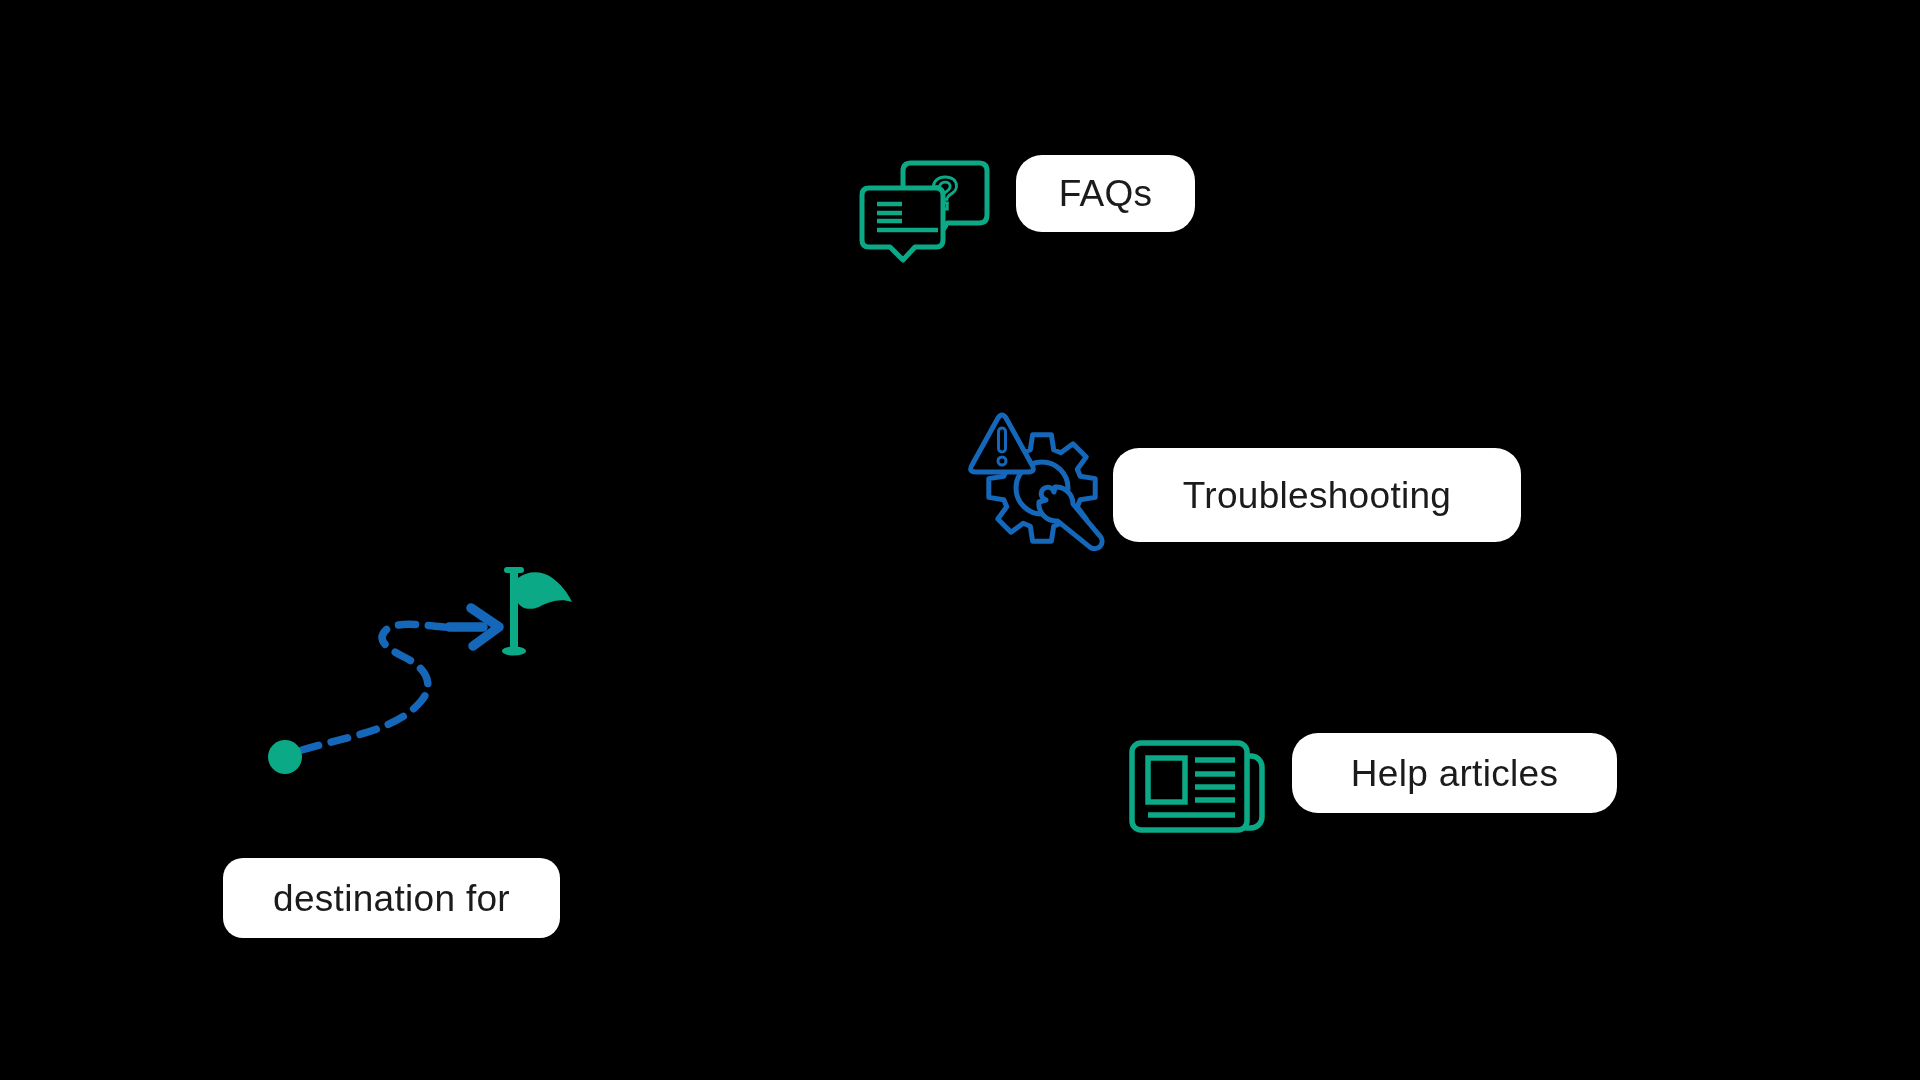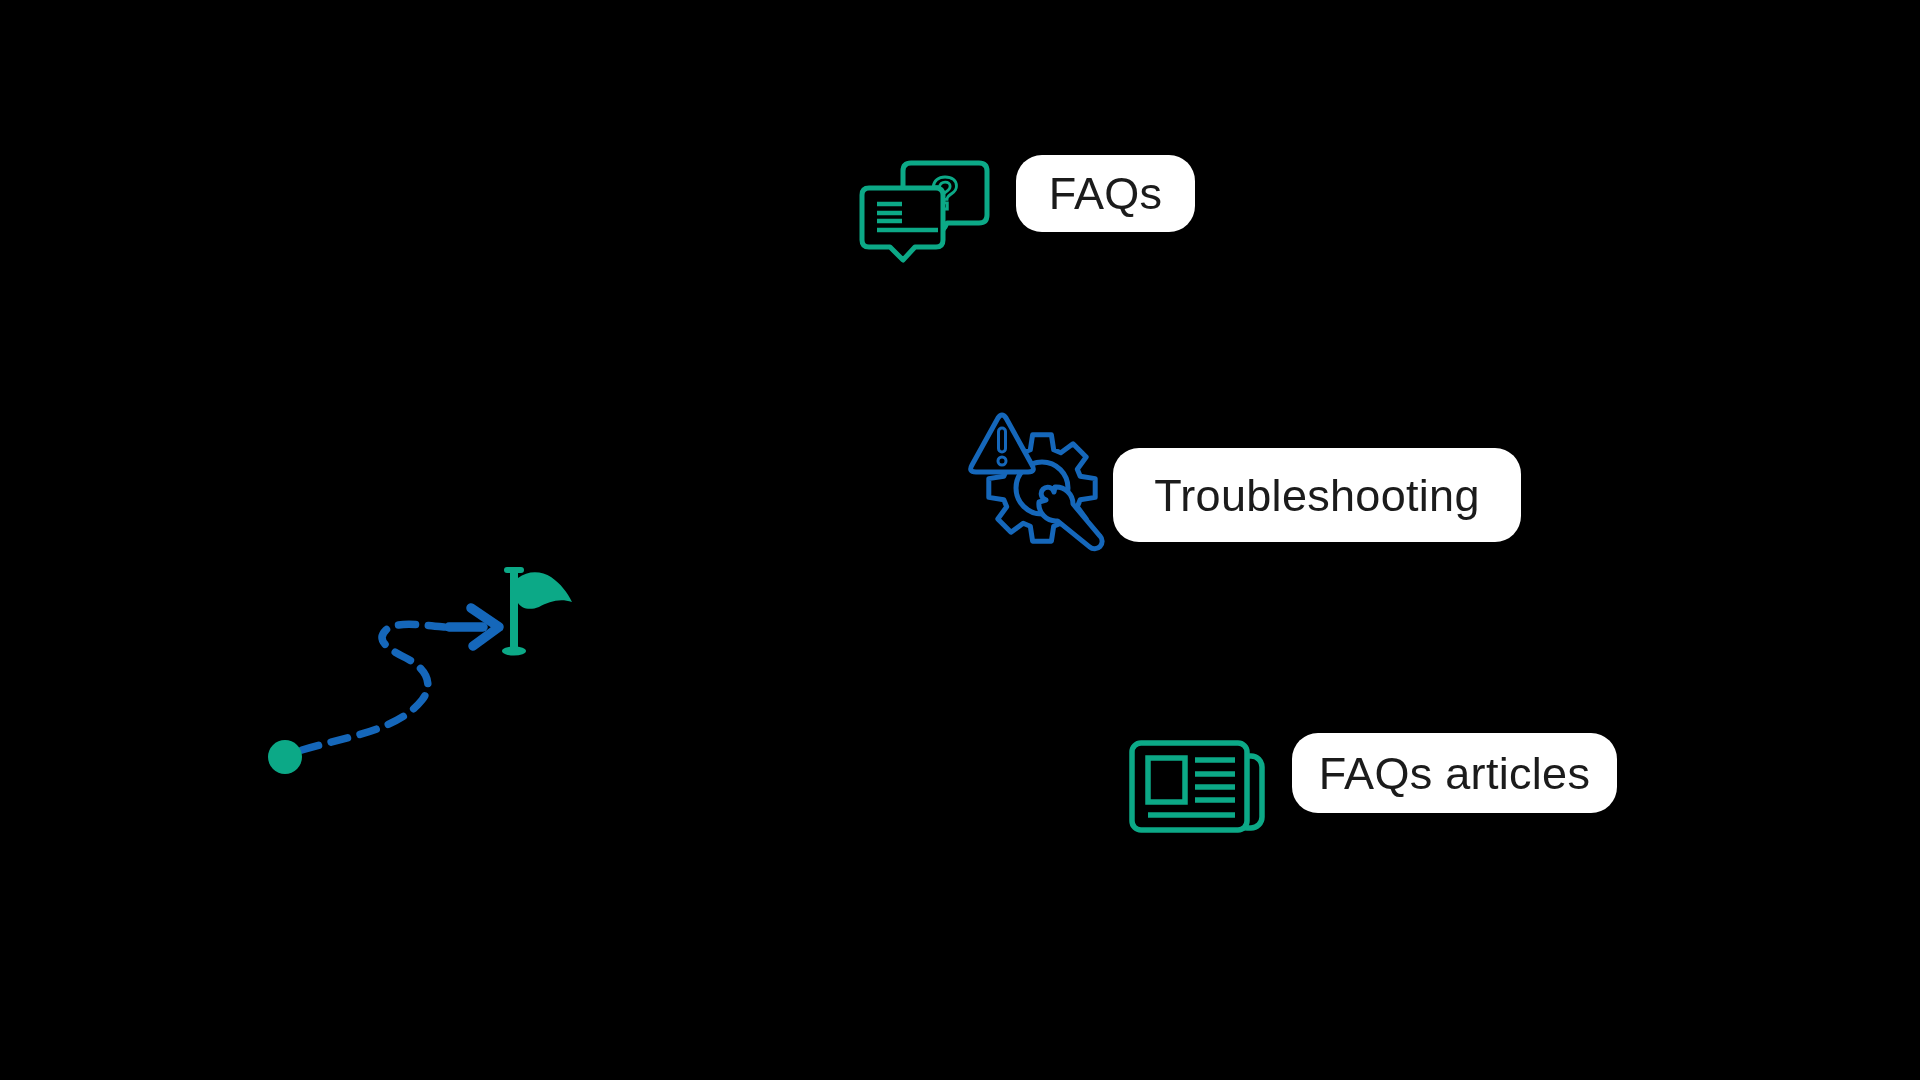--- a/index.html
+++ b/index.html
@@ -9,21 +9,21 @@
     background:var(--bg,#000);
     overflow:hidden;
     font-family:"Liberation Sans", sans-serif;
   }
   .icon-svg{position:absolute;display:block;}
   .pill{
     position:absolute;
     background:var(--label-bg,#fff);
     color:var(--label-text,#1b1b1b);
     display:flex;align-items:center;justify-content:center;
-    font-size:45px;line-height:1;letter-spacing:.3px;
+    font-size:37px;line-height:1;letter-spacing:.3px;
     border-radius:26px;
     white-space:nowrap;
   }
   .pill.caption{border-radius:20px;}
   
   .gs{stroke:var(--green);fill:none;}
   .gf{fill:var(--green);stroke:none;}
   .gsb{stroke:var(--green);fill:#000;}
   .bs{stroke:var(--blue);fill:none;}
   .bsb{stroke:var(--blue);fill:#000;}
@@ -89,32 +89,35 @@
     <g class="gs" stroke-width="5.5">
       <line x1="67" y1="20" x2="107" y2="20"></line>
       <line x1="67" y1="34" x2="107" y2="34"></line>
       <line x1="67" y1="47" x2="107" y2="47"></line>
       <line x1="67" y1="60" x2="107" y2="60"></line>
       <line x1="20" y1="75" x2="107" y2="75"></line>
     </g>
   </svg>
 
   <div class="pill" style="left:1292px;top:733px;width:325px;height:80px">
-    <span>FAQs articles</span>
+    <span>Help articles</span>
   </div>
 
   <svg class="icon-svg" style="left:250px;top:540px" width="340" height="240" viewBox="0 0 340 240">
     <path class="bs" stroke-width="7.5" stroke-linecap="round" stroke-dasharray="17 13" d="M 52 210 C 100 196 148 190 172 160 C 183 146 179 130 156 118 C 136 108 126 100 136 90 C 144 82 166 84 194 87"></path>
     <g class="bs" stroke-width="9.5" stroke-linecap="round" stroke-linejoin="round">
       <line x1="199" y1="87" x2="233" y2="87"></line>
       <path d="M 221 68 L 249 87 L 223 106"></path>
     </g>
     <circle class="gf" cx="35" cy="217" r="17"></circle>
     <g>
       <line class="gs" stroke-width="8" x1="264" y1="32" x2="264" y2="110"></line>
       <line class="gs" stroke-width="6" stroke-linecap="round" x1="257" y1="30" x2="271" y2="30"></line>
       <ellipse class="gf" cx="264" cy="111" rx="12" ry="4.5"></ellipse>
       <path class="gf" d="M 268 38 C 278 30 292 31 301 37 C 311 44 317 52 322 62 C 309 58 299 62 289 67 C 279 71 271 68 268 63 Z"></path>
     </g>
   </svg>
 
+  <div class="pill caption" style="left:223px;top:858px;width:337px;height:80px">
+    <span>destination for</span>
+  </div>
 
 </div>
 
 </body></html>

